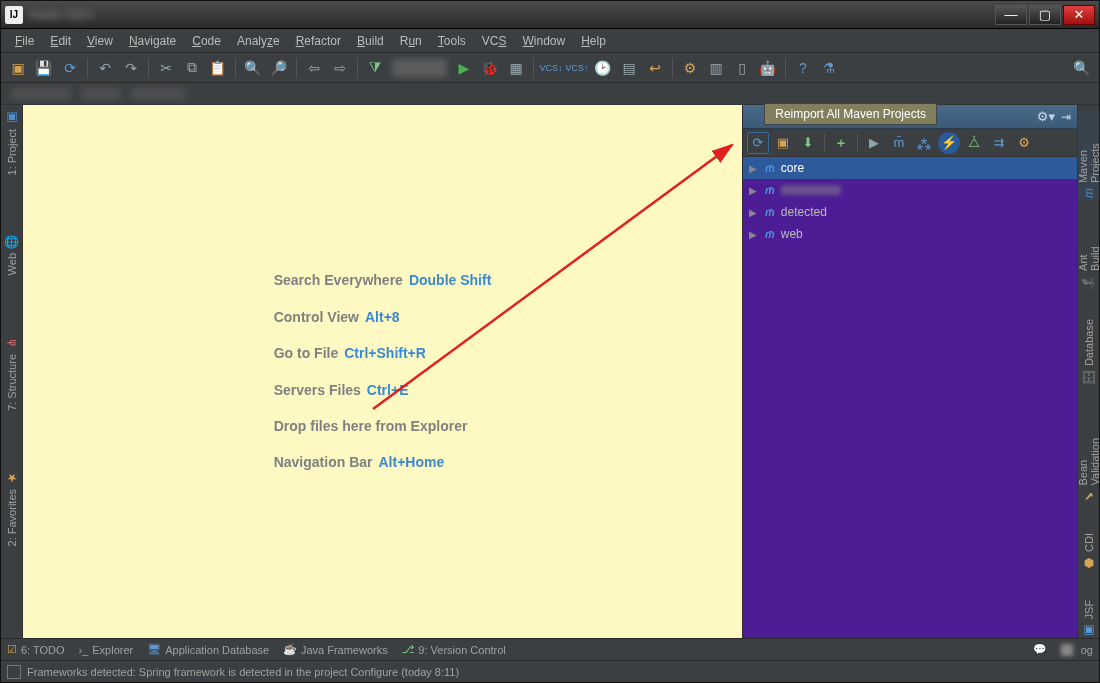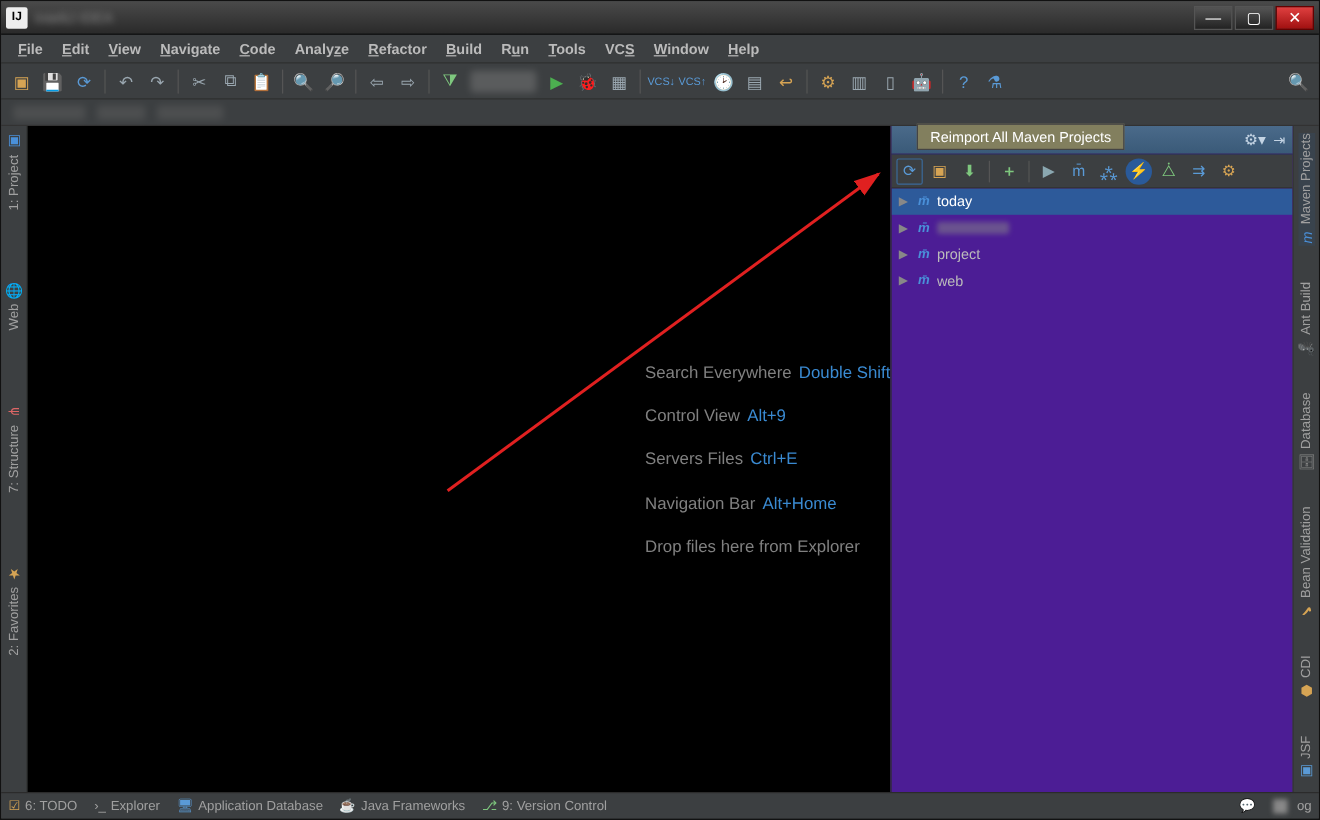--- a/index.html
+++ b/index.html
@@ -10,41 +10,41 @@
 
 .titlebar { height: 28px; background: linear-gradient(#4a4a4a,#2a2a2a); display: flex; align-items: center; padding: 0 4px; color: #bbb; font-size: 12px; border-bottom: 1px solid #000; }
 .titlebar .app-icon { width: 18px; height: 18px; background: #eee; color:#000; font-size:10px; font-weight:bold; display:flex; align-items:center; justify-content:center; border-radius:2px; margin-right:6px; }
 .titlebar .title-text { flex: 1; filter: blur(3px); opacity:.6; }
 .win-controls { display:flex; }
 .win-btn { width: 32px; height: 20px; margin-left:2px; display:flex; align-items:center; justify-content:center; font-size:13px; color:#fff; border:1px solid #555; background:linear-gradient(#555,#222); }
 .win-btn.close { background: linear-gradient(#e04040,#a01010); border-color:#600; }
 
 
 .menubar { height: 24px; background: #3c3f41; display: flex; align-items: center; padding: 0 6px; color: #bbbbbb; font-size: 12px; border-bottom: 1px solid #2b2b2b; }
-.menubar .mitem { padding: 0 8px; cursor: default; font-weight: bold; }
+.menubar .mitem { padding: 0 8px; cursor: default; }
 .menubar .mitem .ul { text-decoration: underline; }
 
 
 .toolbar { height: 30px; background: #3c3f41; display:flex; align-items:center; padding: 0 4px; border-bottom: 1px solid #2b2b2b; }
 .tb-btn { width: 24px; height: 24px; display:flex; align-items:center; justify-content:center; color:#9aa7b0; font-size:14px; margin: 0 1px; }
 .tb-sep { width:1px; height:20px; background:#555; margin:0 4px; }
 .tb-spacer { flex:1; }
 .blur-chip { width:55px; height:18px; background:#888; filter:blur(3px); border-radius:3px; margin:0 4px; opacity:.4; }
 
 
 .breadcrumb { height:22px; background:#3c3f41; border-bottom:1px solid #323232; display:flex; align-items:center; padding:0 10px; gap:10px; }
 .crumb { width:60px; height:12px; background:#666; filter: blur(3px); opacity:.4; border-radius:2px; }
 
 
 .body { flex:1; display:flex; min-height:0; }
 .left-gutter { width:22px; background:#3c3f41; border-right:1px solid #323232; display:flex; flex-direction:column; align-items:center; color:#a0a0a0; font-size:11px; padding-top:6px; gap:60px; }
 .vlabel { writing-mode: vertical-rl; transform: rotate(180deg); display:flex; align-items:center; gap:4px; cursor:default; }
 .vicon { width:14px; height:14px; display:inline-flex; align-items:center; justify-content:center; font-size:12px; }
 
-.editor-area { flex:1; background:#000000; position:relative; display:flex; align-items:center; justify-content:flex-end; }
+.editor-area { flex:1; background:#fef9c3; position:relative; display:flex; align-items:center; justify-content:center;font-weight:bold; }
 .welcome { color:#808080; font-size:14px; line-height:2.6; text-align:left; }
 .welcome .shortcut { color:#3a8ad1; margin-left:6px; }
 
 
 .maven-panel { width:335px; background:#4c1d95; border-left:1px solid #2b2b2b; display:flex; flex-direction:column; position:relative; }
 .maven-header { height:24px; background: linear-gradient(#4a6a8a,#3a5a78); display:flex; align-items:center; justify-content:flex-end; padding:0 6px; gap:6px; color:#c4d4e4; font-size:14px; border-bottom:1px solid #2a3a4a; }
 .maven-toolbar { height:28px; background:#3c3f41; display:flex; align-items:center; padding:0 4px; gap:3px; border-bottom:1px solid #323232; }
 .mv-btn { width:22px; height:22px; display:flex; align-items:center; justify-content:center; color:#8aa7b0; font-size:13px; }
 .mv-btn.highlight { border:1px solid #3a6a9a; border-radius:2px; }
 .mv-btn.plus { color:#7ec77e; font-weight:bold; }
@@ -172,24 +172,25 @@
       </div>
       <div class="vlabel">
         <span>2: Favorites</span>
           <span class="vicon" style="color:#d6a454">★</span>
       </div>
     </div>
 
     <div class="editor-area">
       <div class="welcome">
         <div><span>Search Everywhere</span><span class="shortcut">Double Shift</span></div>
-        <div><span>Control View</span><span class="shortcut">Alt+9</span></div>
+        <div><span>Control View</span><span class="shortcut">Alt+8</span></div>
+        <div><span>Go to File</span><span class="shortcut">Ctrl+Shift+R</span></div>
         <div><span>Servers Files</span><span class="shortcut">Ctrl+E</span></div>
+        <div><span>Drop files here from Explorer</span></div>
         <div><span>Navigation Bar</span><span class="shortcut">Alt+Home</span></div>
-        <div><span>Drop files here from Explorer</span></div>
       </div>
       <svg class="arrow-svg">
         <defs>
             <marker id="ah" markerWidth="10" markerHeight="10" refX="8" refY="3" orient="auto">
               <path d="M0,0 L9,3 L0,6 Z" fill="#e02020"></path>
             </marker>
           </defs>
         <line x1="350" y1="304" x2="709" y2="40" stroke="#e02020" stroke-width="2.5" marker-end="url(#ah)"></line>
       </svg>
     </div>
@@ -212,31 +213,31 @@
         <div class="mv-btn" style="color:#5a9ad6">⁂</div>
         <div class="mv-btn" style="color:#5a9ad6;background:#2a5a9a;border-radius:50%">⚡</div>
         <div class="mv-btn" style="color:#7ec77e">⧊</div>
         <div class="mv-btn" style="color:#5a9ad6">⇉</div>
         <div class="mv-btn" style="color:#d6a454">⚙</div>
       </div>
       <div class="maven-tree">
         <div class="tree-row selected">
           <span class="tree-arrow">▶</span>
           <span class="tree-icon">m̄</span>
-          <span>today</span>
+          <span>core</span>
         </div>
         <div class="tree-row">
           <span class="tree-arrow">▶</span>
           <span class="tree-icon">m̄</span>
           <span class="tree-blur"></span>
         </div>
         <div class="tree-row">
           <span class="tree-arrow">▶</span>
           <span class="tree-icon">m̄</span>
-          <span>project</span>
+          <span>detected</span>
         </div>
         <div class="tree-row">
           <span class="tree-arrow">▶</span>
           <span class="tree-icon">m̄</span>
           <span>web</span>
         </div>
       </div>
     </div>
 
     <div class="right-gutter">
@@ -290,14 +291,18 @@
         <span>9: Version Control</span>
       </div>
     <div class="bspacer"></div>
     <div class="btab" style="color:#7ec77e">💬</div>
     <div class="btab">
         <span style="width:12px;height:12px;background:#888;filter:blur(2px);display:inline-block;margin-right:4px"></span>
         <span>og</span>
       </div>
   </div>
 
+  <div class="status-bar">
+    <div class="sicon"></div>
+    <span>Frameworks detected: Spring framework is detected in the project Configure (today 8:11)</span>
+  </div>
 
 </div>
 
 </body></html>

